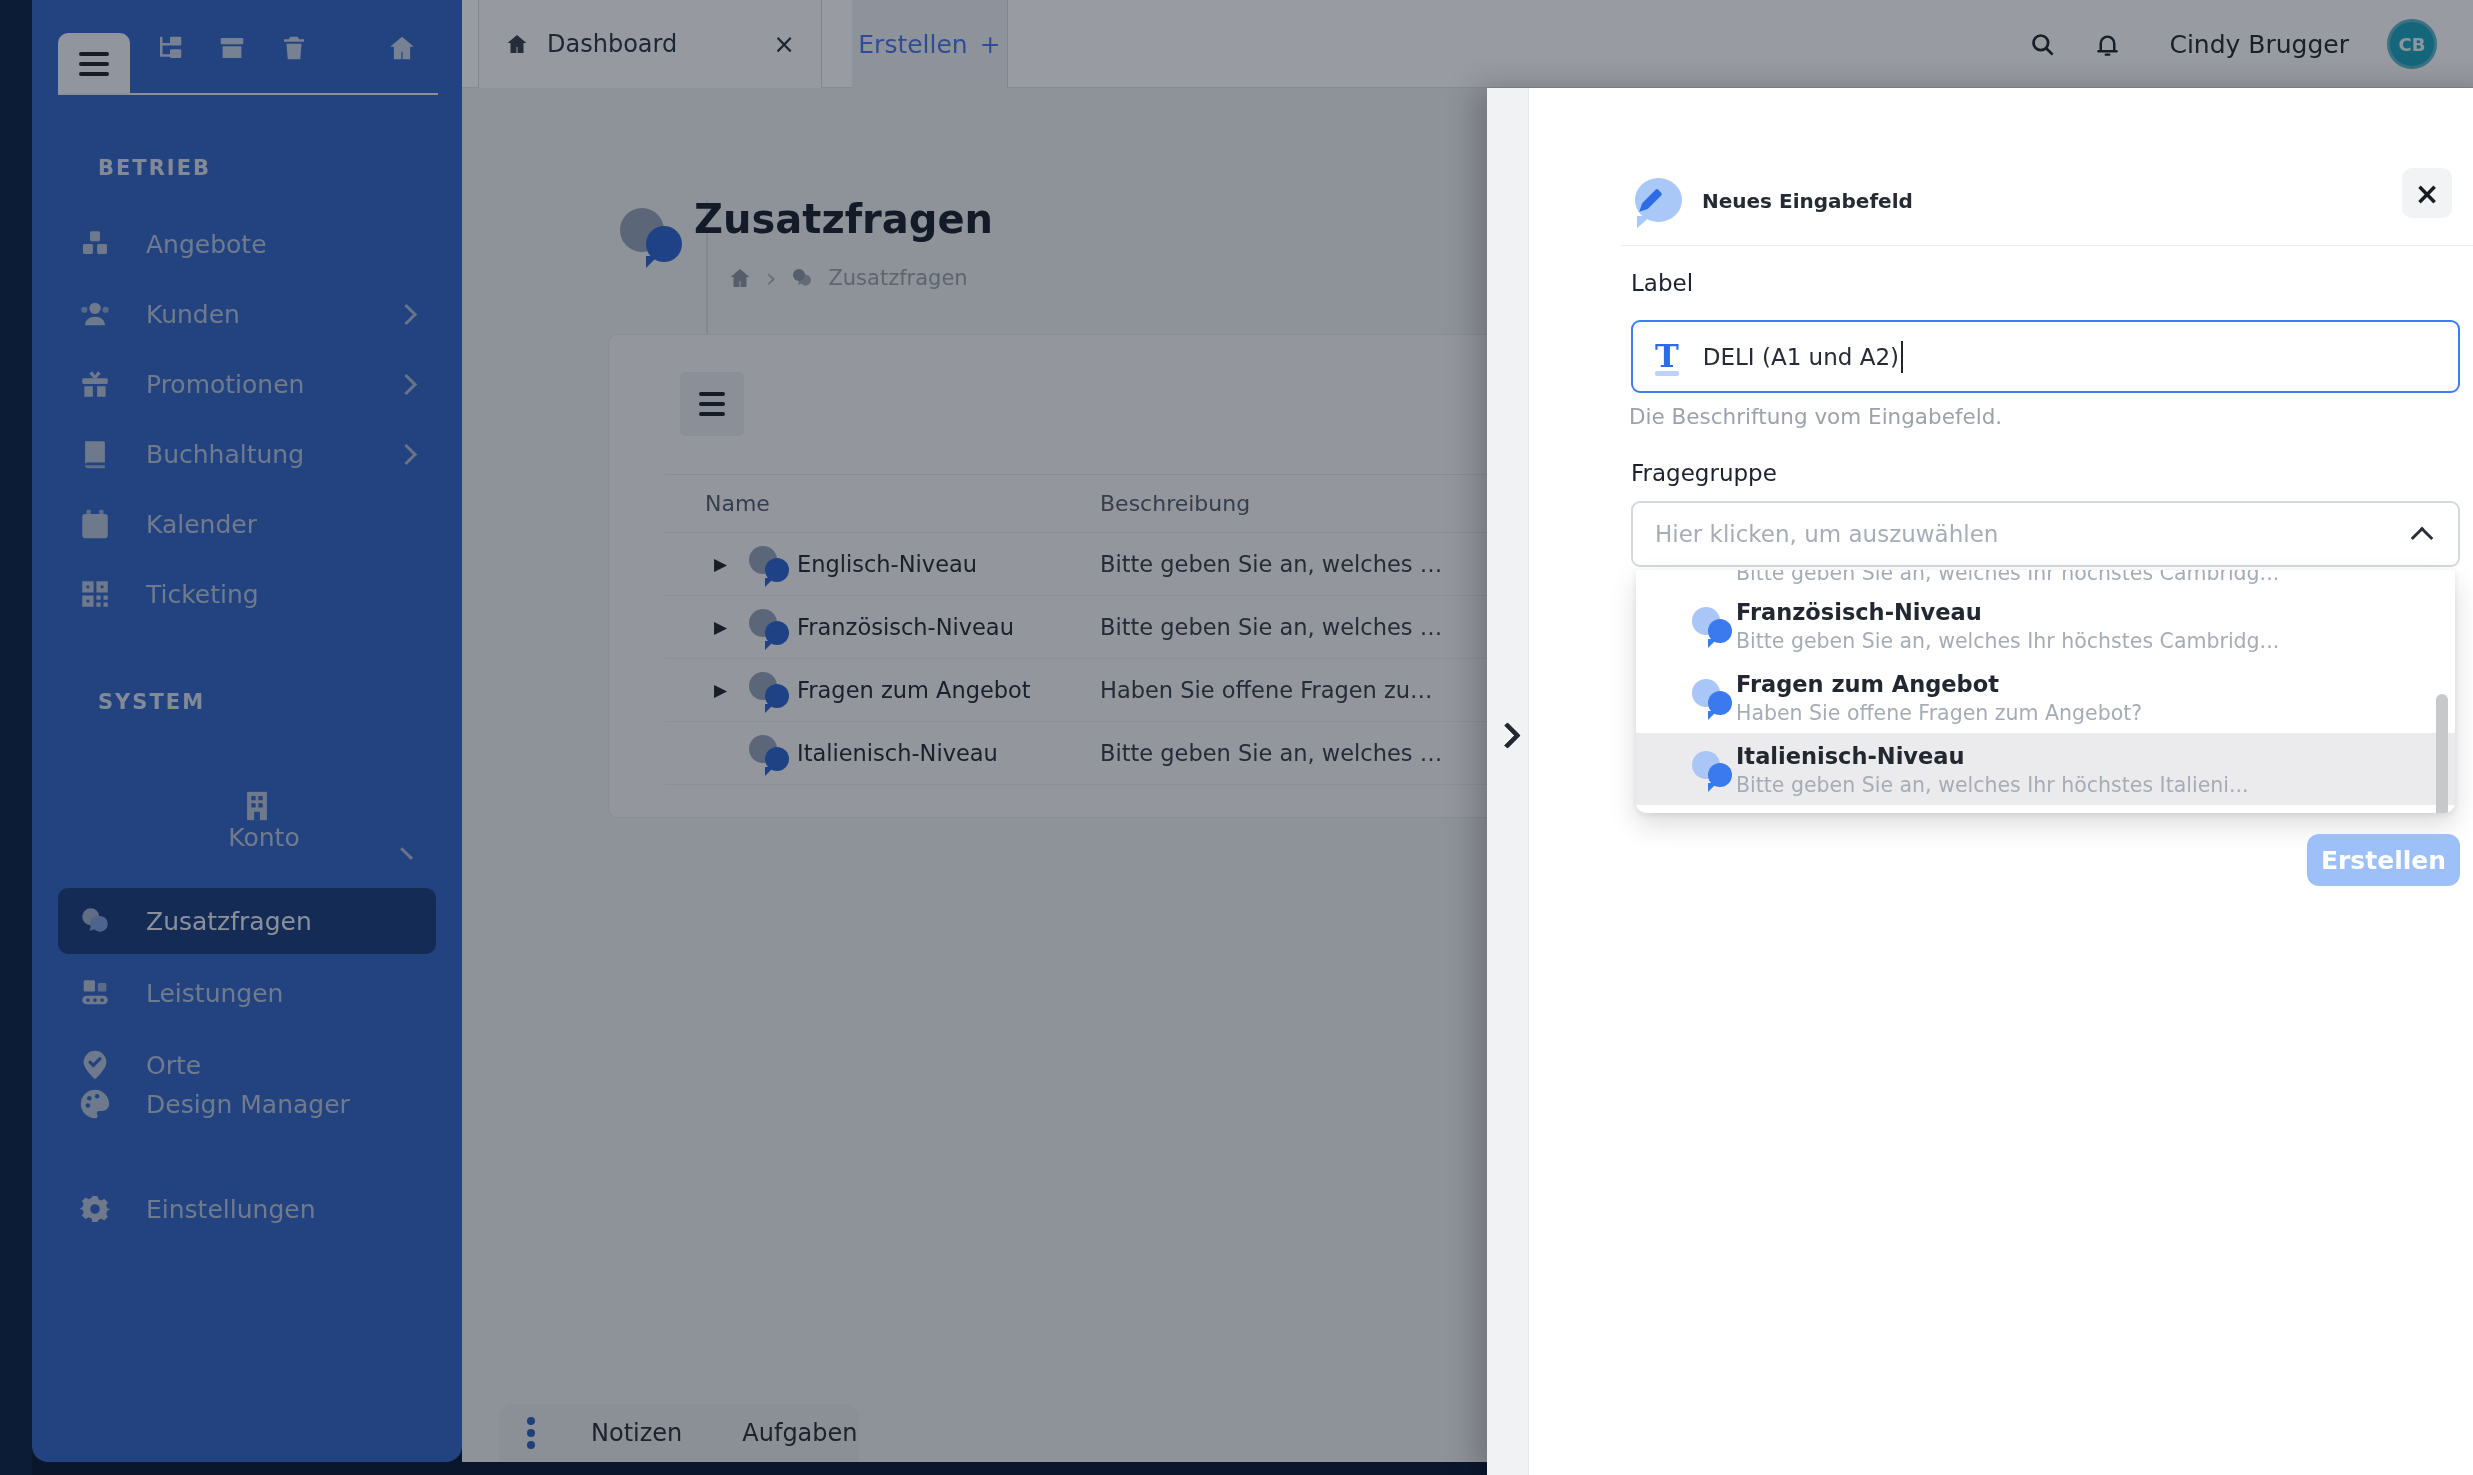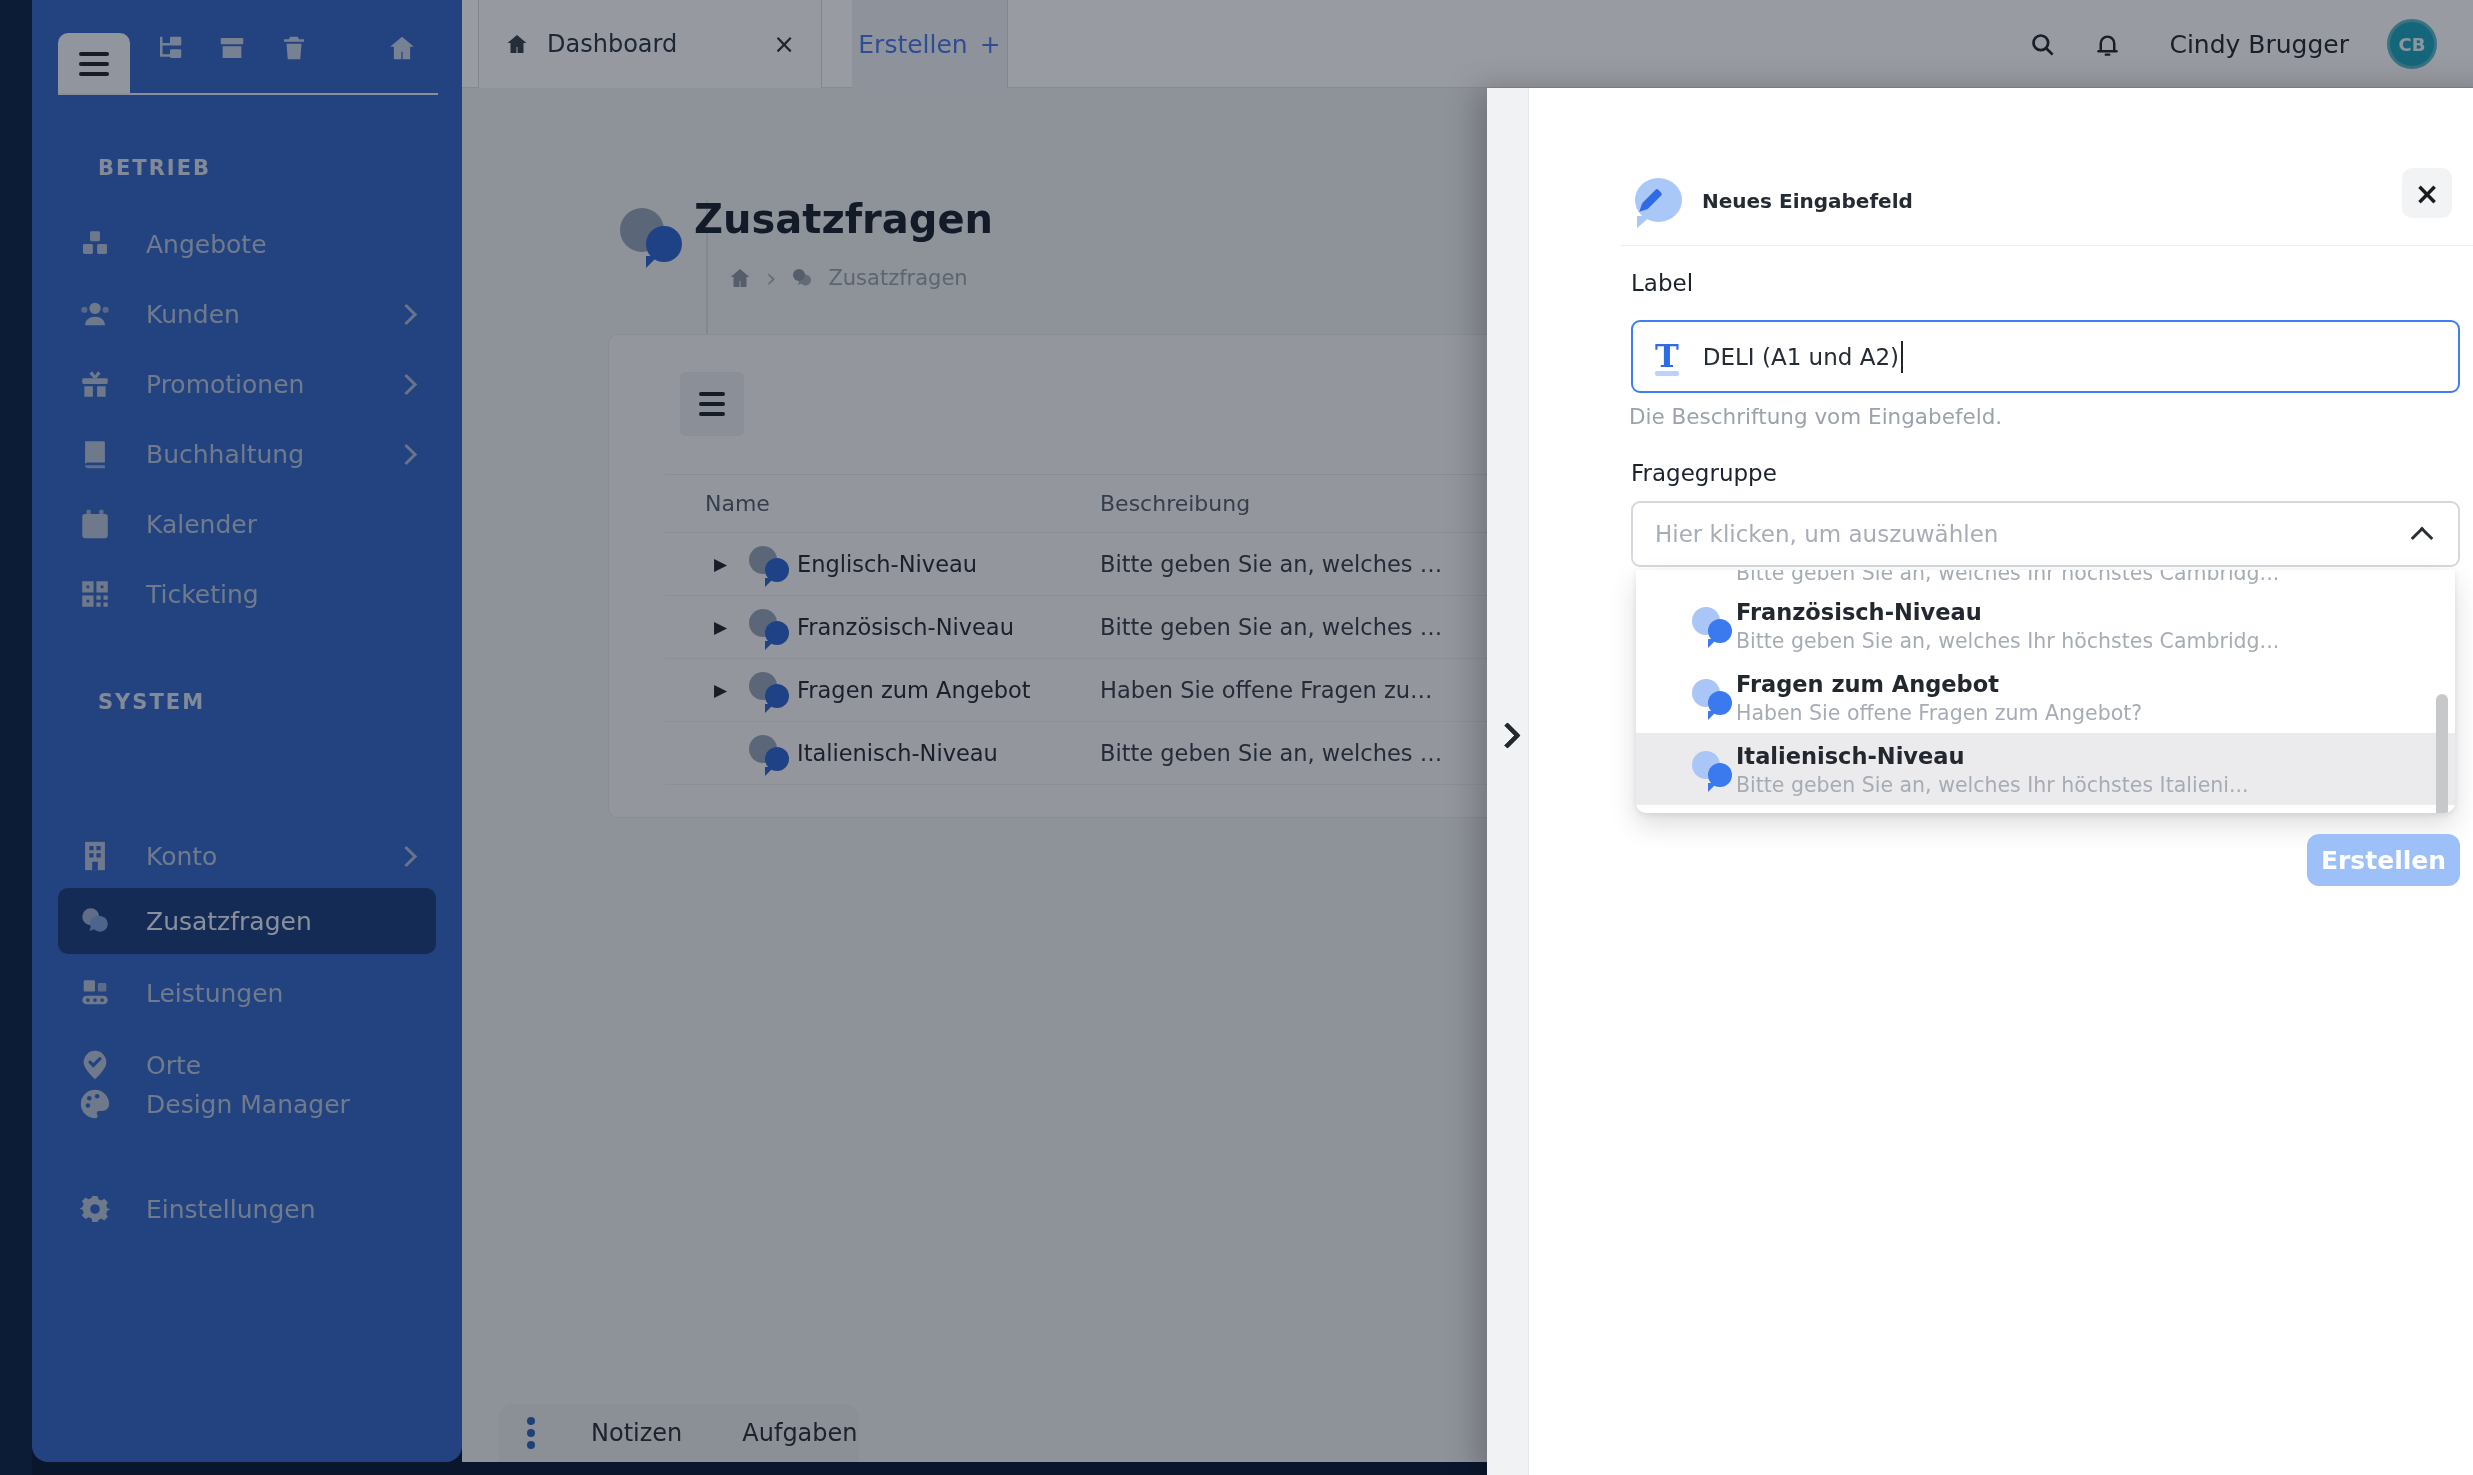--- a/index.html
+++ b/index.html
@@ -246,21 +246,21 @@
     <span class="si-caret"></span>
   </div>
   <div class="side-item" style="top:561px;">
     <svg class="si-icon" viewBox="0 0 24 24" fill="currentColor">
         <path d="M3 3h8v8H3zM6 6v2h2V6zM13 3h8v8h-8zM16 6v2h2V6zM3 13h8v8H3zM6 16v2h2v-2zM13 13h3v3h-3zM18 13h3v3h-3zM13 18h3v3h-3zM18 18h3v3h-3z"></path>
       </svg>
     <span class="si-label">Ticketing</span>
   </div>
 
   <div class="side-sec-title" style="top:690px;">SYSTEM</div>
-  <div class="side-item" style="top:823px;">
+  <div class="side-item" style="top:789px;flex-direction:column;">
     <svg class="si-icon" viewBox="0 0 24 24" fill="currentColor">
         <path d="M5 2h14v20H5z"></path>
         <path d="M8 5h3v3H8zM13 5h3v3h-3zM8 10h3v3H8zM13 10h3v3h-3zM10 16h4v6h-4z" fill="#3468c4"></path>
       </svg>
     <span class="si-label">Konto</span>
     <span class="si-caret"></span>
   </div>
   <div class="side-item active" style="top:888px;">
     <svg class="si-icon" viewBox="0 0 24 24" fill="currentColor">
         <circle cx="9" cy="9" r="6" opacity="0.85"></circle>

